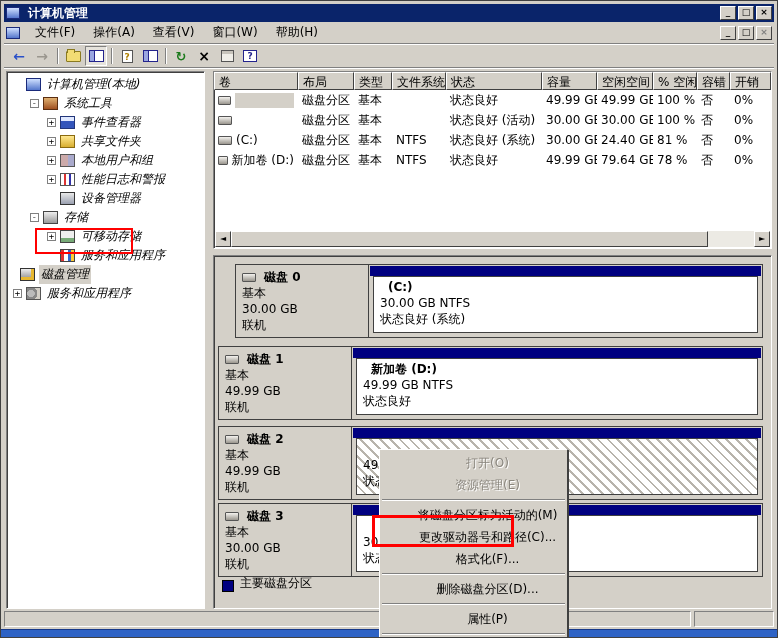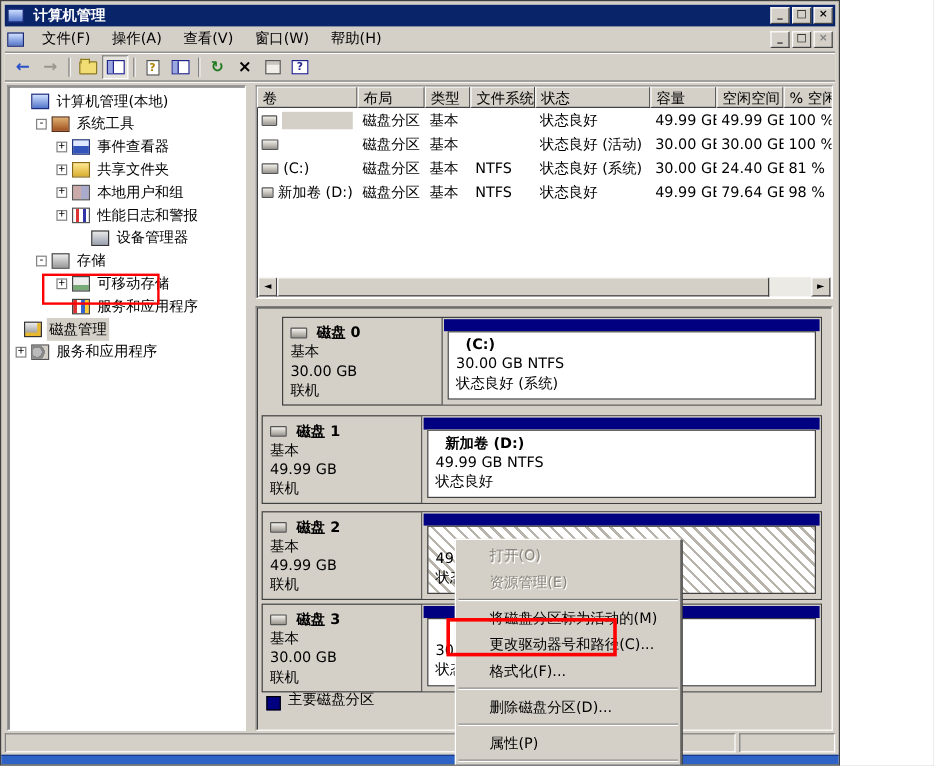--- a/index.html
+++ b/index.html
@@ -1,19 +1,19 @@
 <!DOCTYPE html>
 <html><head>
 <meta charset="utf-8">
 <style>
   * { margin:0; padding:0; box-sizing:border-box; }
   html,body { width:778px; height:638px; }
   body { font-family:"DejaVu Sans","Liberation Sans",sans-serif; font-size:12px; color:#000; }
 
-  #window { position:relative; width:700px; height:638px; background:#D4D0C8; overflow:hidden;
+  #window { position:relative; width:778px; height:638px; background:#D4D0C8; overflow:hidden;
             border:1px solid #404040; }
 
   
   #titlebar { position:absolute; left:3px; top:3px; right:3px; height:18px;
               background:#0A246A; display:flex; align-items:center; padding:0 2px; }
   #titlebar .title { color:#fff; font-weight:bold; font-size:12px; margin-left:4px; flex:1;
                      white-space:nowrap; }
   .winbtn { width:16px; height:14px; background:#D4D0C8; border:1px solid;
             border-color:#fff #404040 #404040 #fff; font-size:9px; line-height:11px;
             text-align:center; margin-left:2px; font-weight:bold; }
@@ -51,21 +51,21 @@
                 box-shadow:inset 0 3px 0 #c8c4bc; }
   .mini-helpwin { width:14px; height:12px; border:1px solid #23238c; background:#fff;
                   font-size:9px; font-weight:bold; color:#23238c; text-align:center; line-height:10px; }
 
   
   #content { position:absolute; left:3px; top:68px; right:3px; height:542px; }
 
   
   #tree-pane { position:absolute; left:2px; top:2px; width:199px; bottom:2px; background:#fff;
                border:1px solid; border-color:#808080 #fff #fff #808080;
-               box-shadow:inset 1px 1px 0 #404040; padding:3px 0; overflow:hidden; }
+               box-shadow:inset 1px 1px 0 #404040; padding:3px 0; overflow:hidden;font-style:italic; }
   .tree-row { display:flex; align-items:center; height:19px; white-space:nowrap; }
   .exp { width:9px; height:9px; border:1px solid #808080; background:#fff; font-size:9px;
          line-height:7px; text-align:center; margin-right:4px; flex:none; color:#000;
          font-family:"DejaVu Sans Mono",monospace; }
   .exp:empty { visibility:hidden; }
   .ti { width:15px; height:13px; margin-right:4px; flex:none; border:1px solid #666; }
   .tree-label { padding:1px 2px; }
   .tree-row.selected .tree-label { background:#D4D0C8; }
 
   
@@ -139,21 +139,21 @@
   #spanel1 { flex:1; }
   #spanel2 { width:80px; flex:none; }
 
   #desktop-strip { position:absolute; left:0; right:0; bottom:0; height:8px; background:#2E63C5;
                    border-top:1px solid #16388a; }
 
   
   #context-menu { position:absolute; left:378px; top:448px; width:189px; background:#D4D0C8;
                   border:1px solid; border-color:#fff #404040 #404040 #fff;
                   box-shadow:1px 1px 0 #404040; padding:2px 0; z-index:50; }
-  .cm-item { height:22px; line-height:22px; padding-left:28px; white-space:nowrap; }
+  .cm-item { height:22px; line-height:22px; padding-left:28px; white-space:nowrap;text-align:center; }
   .cm-item.disabled { color:#8a867e; text-shadow:1px 1px 0 #fff; }
   .cm-sep { height:0; border-top:1px solid #808080; border-bottom:1px solid #fff; margin:3px 2px; }
 
   
   .red-box { position:absolute; border:3px solid #FF0000; z-index:99; pointer-events:none; }
   #red-box-tree { left:34px; top:227px; width:98px; height:26px; border-width:2px; }
   #red-box-menu { left:371px; top:514px; width:142px; height:32px; }
 </style>
 </head>
 <body>
@@ -247,21 +247,21 @@
       <div class="tree-row" style="padding-left:40px;">
         <span class="exp">+</span>
         <span class="ti i-users"></span>
         <span class="tree-label">本地用户和组</span>
       </div>
       <div class="tree-row" style="padding-left:40px;">
         <span class="exp">+</span>
         <span class="ti i-performance"></span>
         <span class="tree-label">性能日志和警报</span>
       </div>
-      <div class="tree-row" style="padding-left:56px;">
+      <div class="tree-row" style="padding-left:40px;">
         <span class="exp"></span>
         <span class="ti i-devmgr"></span>
         <span class="tree-label">设备管理器</span>
       </div>
       <div class="tree-row" style="padding-left:23px;">
         <span class="exp">-</span>
         <span class="ti i-storage"></span>
         <span class="tree-label">存储</span>
       </div>
       <div class="tree-row" style="padding-left:40px;">
@@ -353,21 +353,21 @@
           <div class="lcell c0">
               <span class="i-drive"></span>
               <span>新加卷 (D:)</span>
             </div>
           <div class="lcell c1">磁盘分区</div>
           <div class="lcell c2">基本</div>
           <div class="lcell c3">NTFS</div>
           <div class="lcell c4">状态良好</div>
           <div class="lcell c5">49.99 GB</div>
           <div class="lcell c6">79.64 GB</div>
-          <div class="lcell c7">98 %</div>
+          <div class="lcell c7">78 %</div>
           <div class="lcell c8">否</div>
           <div class="lcell c9">0%</div>
         </div>
 
         <div id="hscroll">
           <div class="sbtn">◄</div>
           <div id="hthumb"></div>
           <div style="flex:1"></div>
           <div class="sbtn">►</div>
         </div>

